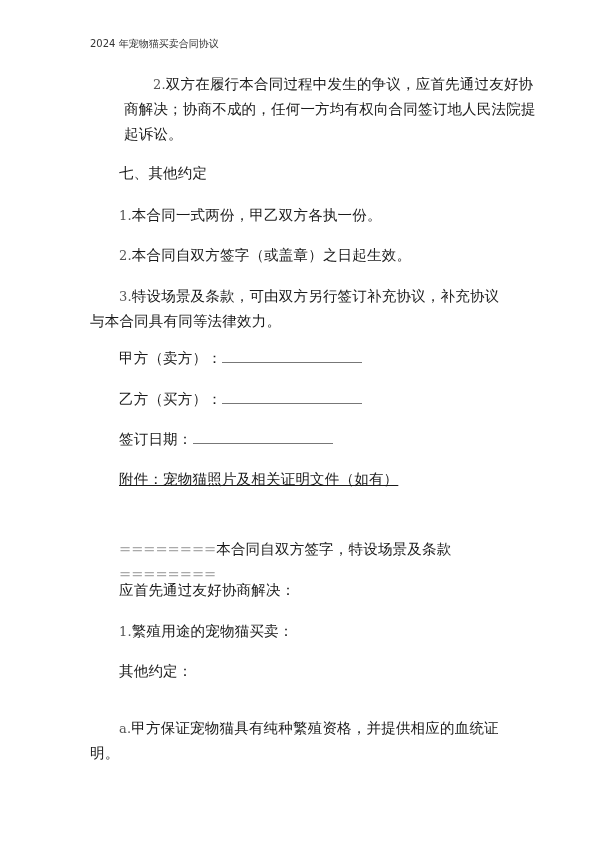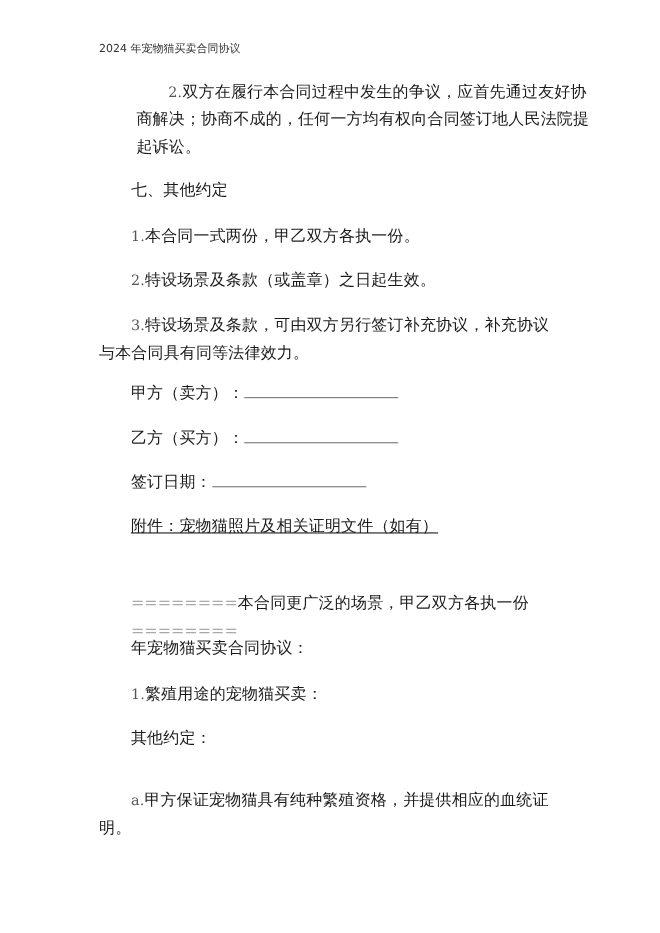--- a/index.html
+++ b/index.html
@@ -16,33 +16,33 @@
 <body>
 
 <div class="header">2024 年宠物猫买卖合同协议</div>
 
 <div class="p indent" style="top:72px;margin-left:34px;"><span class="num">2.</span><span>双方在履行本合同过程中发生的争议，应首先通过友好协商解决；协商不成的，任何一方均有权向合同签订地人民法院提起诉讼。</span></div>
 
 <div class="p indent" style="top:161px;">七、其他约定</div>
 
 <div class="p indent" style="top:203px;"><span class="num">1.</span><span>本合同一式两份，甲乙双方各执一份。</span></div>
 
-<div class="p indent" style="top:243px;"><span class="num">2.</span><span>特设场景及条款（或盖章）之日起生效。</span></div>
+<div class="p indent" style="top:243px;"><span class="num">2.</span><span>本合同自双方签字（或盖章）之日起生效。</span></div>
 
 <div class="p indent" style="top:284px;"><span class="num">3.</span><span>特设场景及条款，可由双方另行签订补充协议，补充协议与本合同具有同等法律效力。</span></div>
 
 <div class="p" style="top:346px; left:119px;"><span>甲方（卖方）：</span><span class="line" style="width:140px;"></span></div>
 
 <div class="p" style="top:387px; left:119px;"><span>乙方（买方）：</span><span class="line" style="width:140px;"></span></div>
 
 <div class="p" style="top:427px; left:119px;"><span>签订日期：</span><span class="line" style="width:140px;"></span></div>
 
 <div class="p" style="top:467px; left:119px;text-decoration:underline;">附件：宠物猫照片及相关证明文件（如有）</div>
 
-<div class="p" style="top:537px; left:119px; width:400px;"><span class="eq">========</span><span>本合同更广泛的场景，甲乙双方各执一份</span><span class="eq">========</span></div>
+<div class="p" style="top:537px; left:119px; width:400px;"><span class="eq">========</span><span>本合同自双方签字，特设场景及条款</span><span class="eq">========</span></div>
 
-<div class="p" style="top:578px; left:119px;">年宠物猫买卖合同协议：</div>
+<div class="p" style="top:578px; left:119px;">应首先通过友好协商解决：</div>
 
 <div class="p" style="top:619px; left:119px;"><span class="num">1.</span><span>繁殖用途的宠物猫买卖：</span></div>
 
 <div class="p" style="top:659px; left:119px;">其他约定：</div>
 
 <div class="p indent" style="top:700px;margin-top:16px;"><span class="num">a.</span><span>甲方保证宠物猫具有纯种繁殖资格，并提供相应的血统证明。</span></div>
 
 </body></html>

